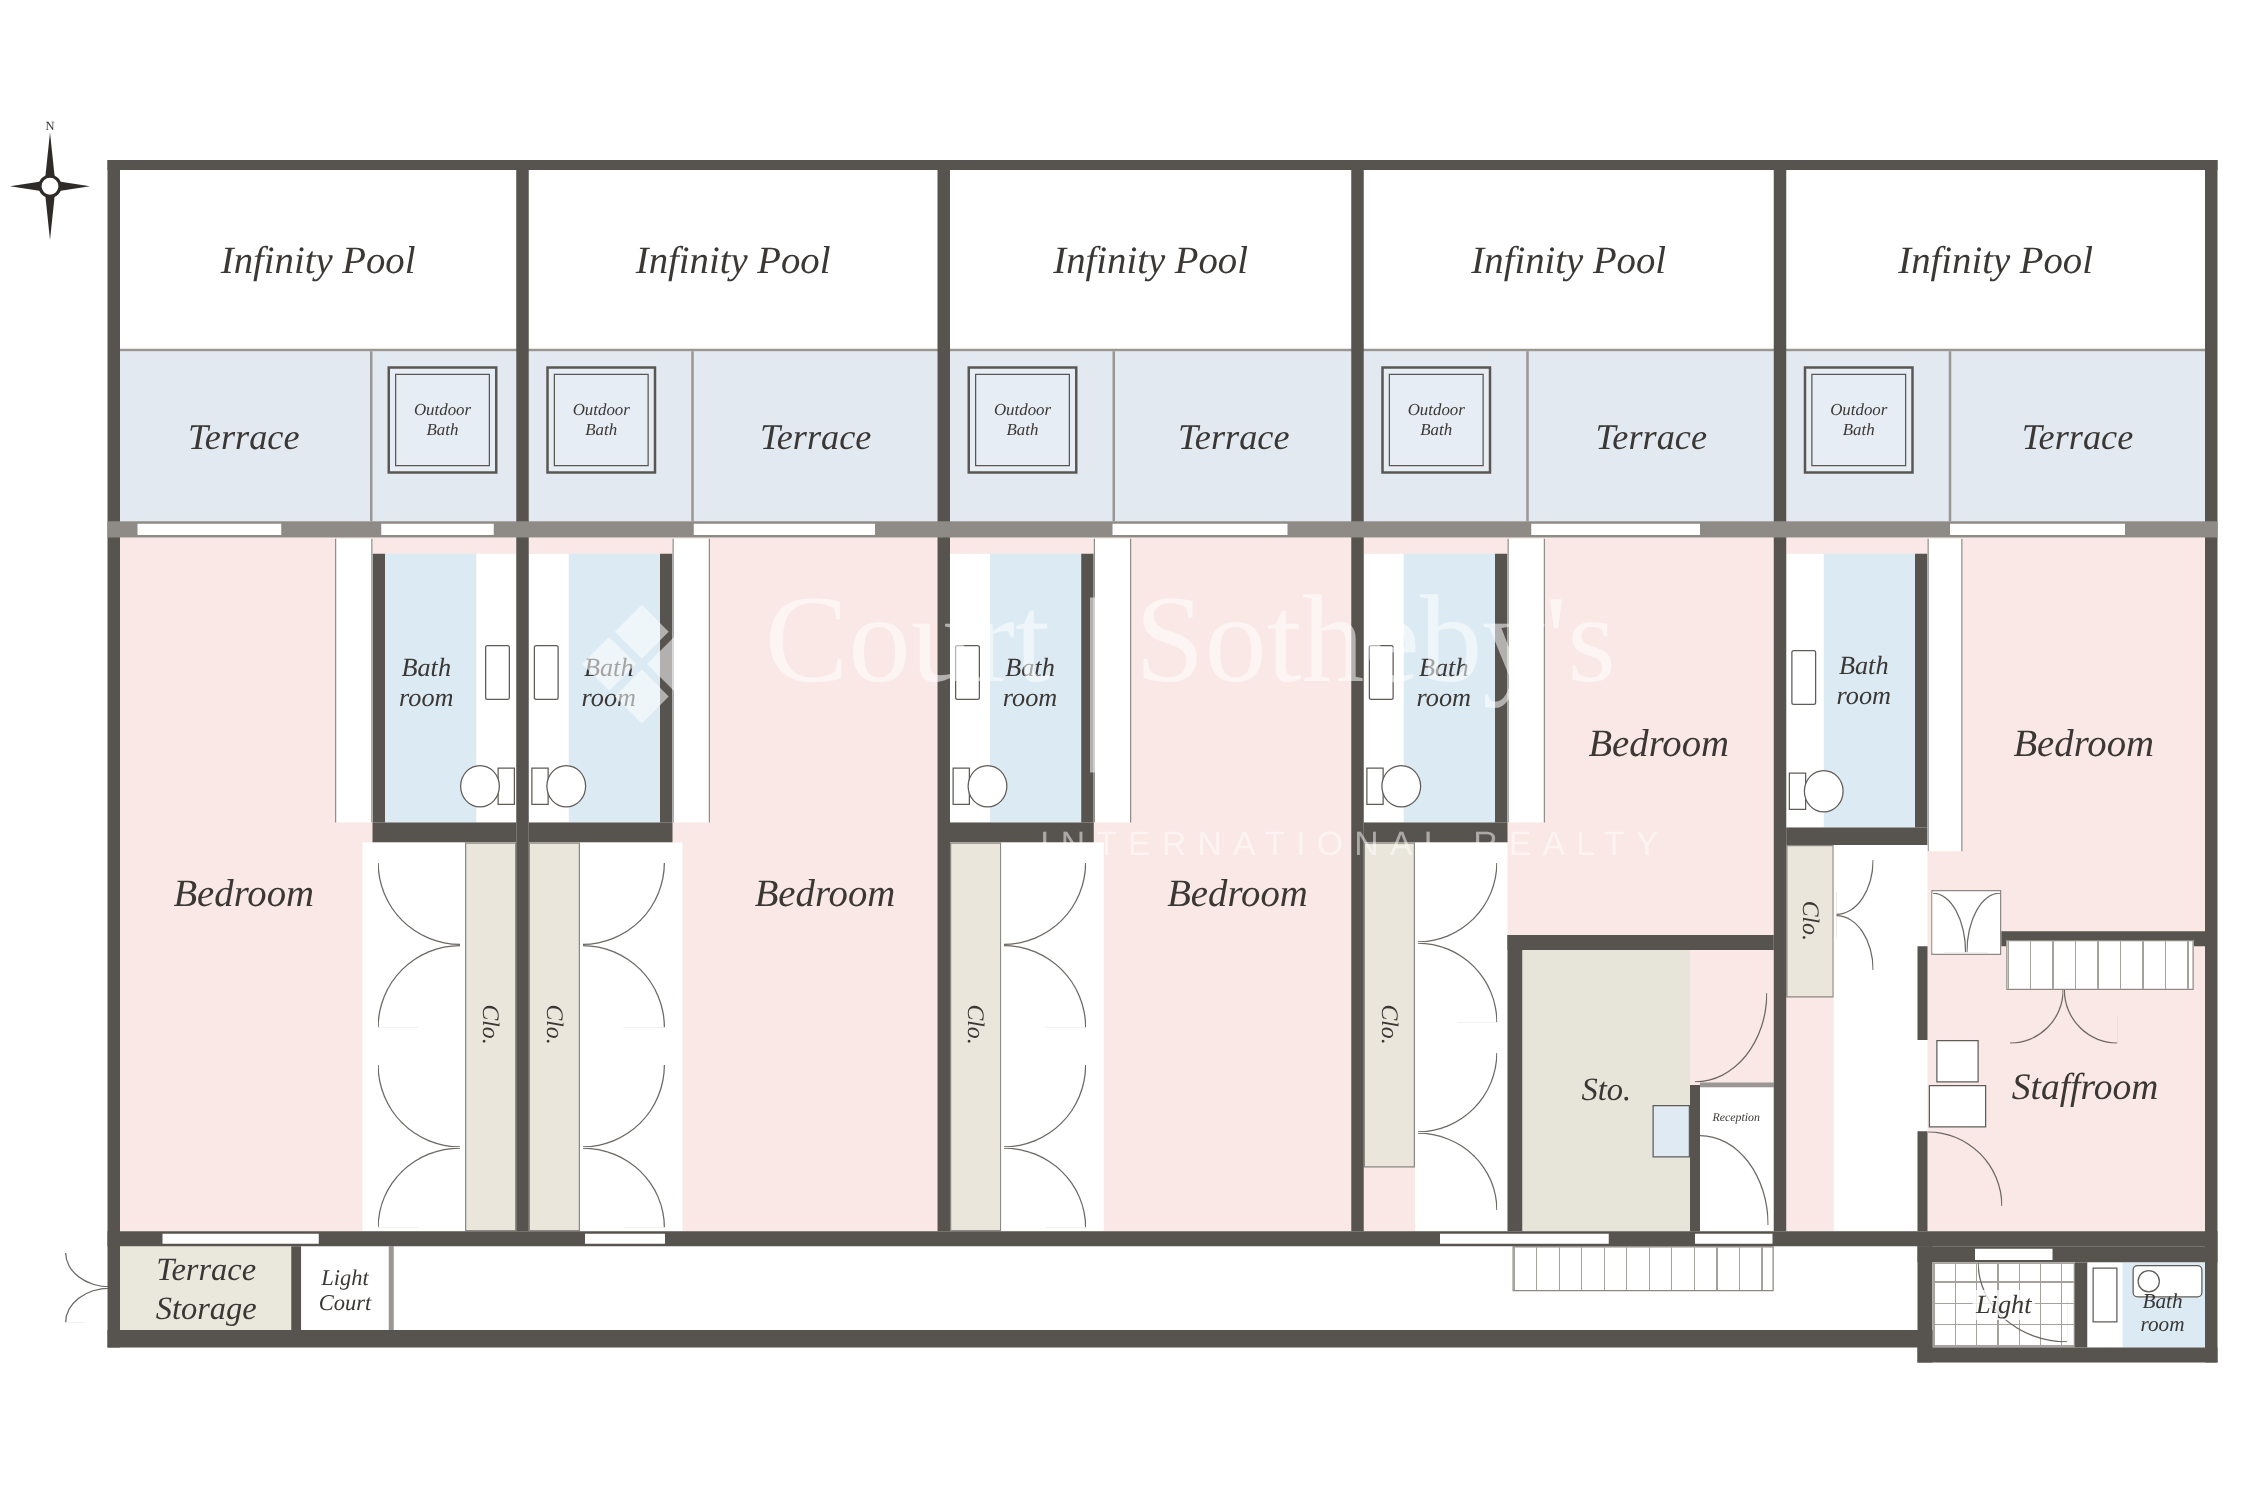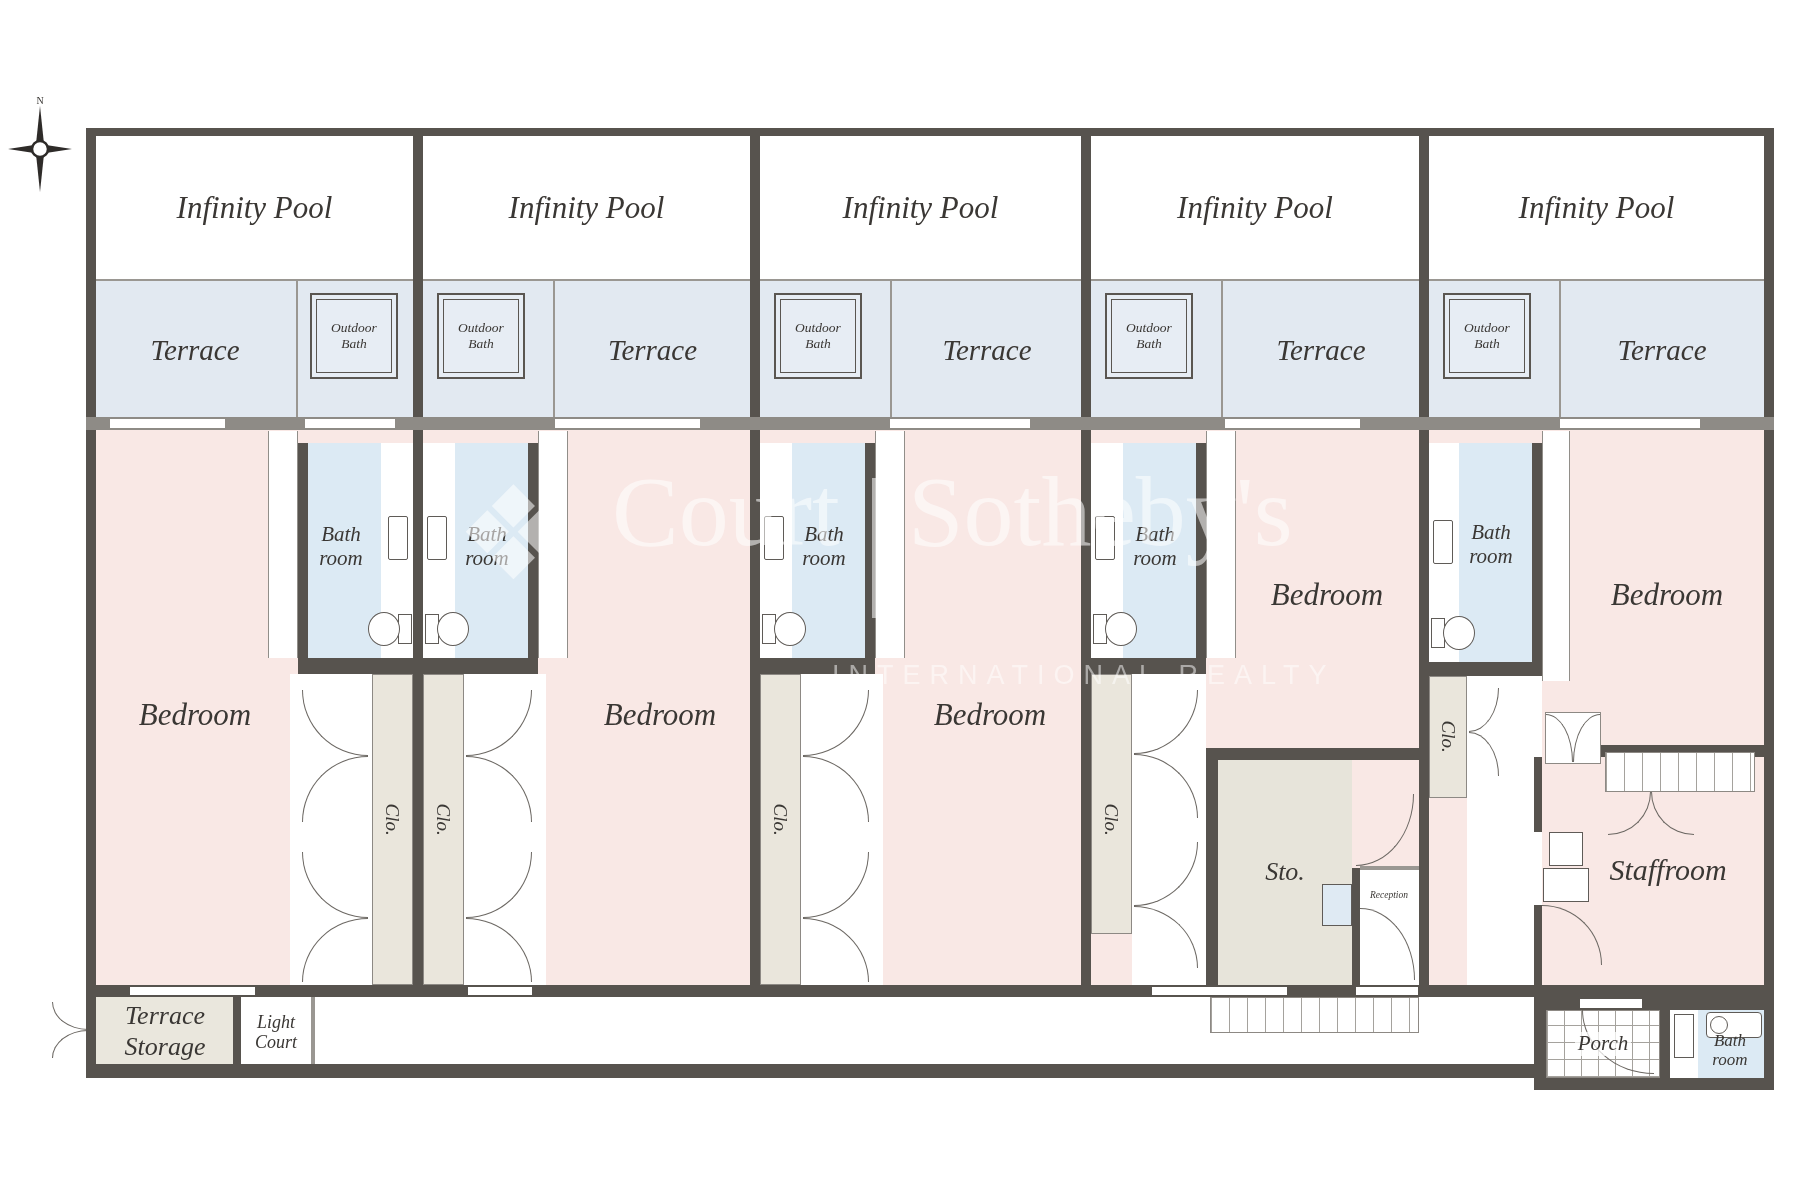--- a/index.html
+++ b/index.html
@@ -339,21 +339,21 @@
   <div class="room-label" style="left:1570px;top:848px;width:196px;height:44px;font-size:30px;">
       <span>Staffroom</span>
     </div>
   <div class="room-label" style="left:100px;top:1001px;width:130px;height:60px;font-size:26px;line-height:1.2;">
       <span>Terrace Storage</span>
     </div>
   <div class="room-label" style="left:244px;top:1006px;width:64px;height:52px;font-size:18px;">
       <span>Light Court</span>
     </div>
   <div class="room-label" style="left:1548px;top:1022px;width:110px;height:44px;font-size:21px;background:transparent;">
-      <span style="background:rgba(255,255,255,0.75);padding:0 3px;">Porch</span>
+      <span style="background:rgba(255,255,255,0.75);padding:0 3px;">Light</span>
     </div>
   <div class="room-label" style="left:1696px;top:1026px;width:68px;height:48px;font-size:17px;">
       <span>Bath room</span>
     </div>
 
   <div class="wm wm-serif" style="left:455px;top:470px;font-size:130px;line-height:1;"><span>❖</span></div>
   <div class="wm wm-serif" style="left:612px;top:462px;font-size:100px;line-height:1;"><span>Court</span></div>
   <div class="wm" style="left:872px;top:478px;width:4px;height:140px;background:rgba(255,255,255,0.55);"></div>
   <div class="wm wm-serif" style="left:908px;top:462px;font-size:100px;line-height:1;"><span>Sotheby's</span></div>
   <div class="wm wm-sans" style="left:832px;top:660px;font-size:27px;letter-spacing:9px;color:rgba(255,255,255,0.5);"><span>INTERNATIONAL REALTY</span></div>

